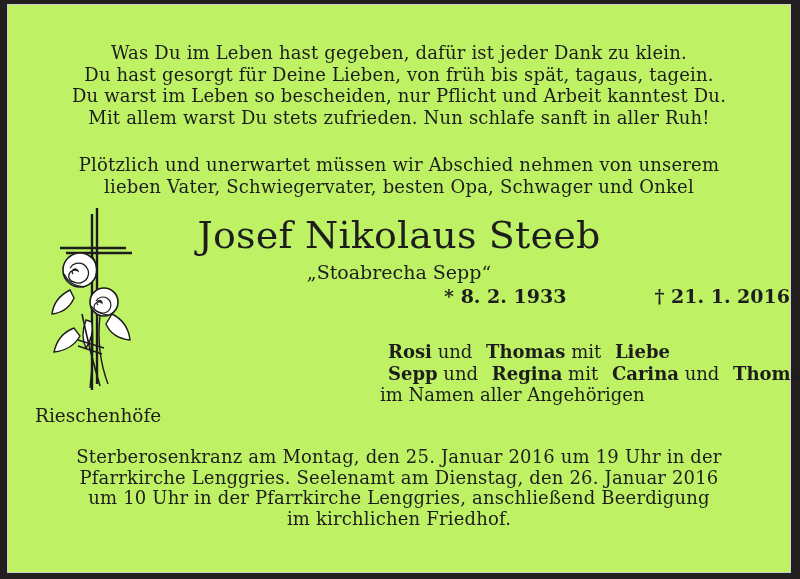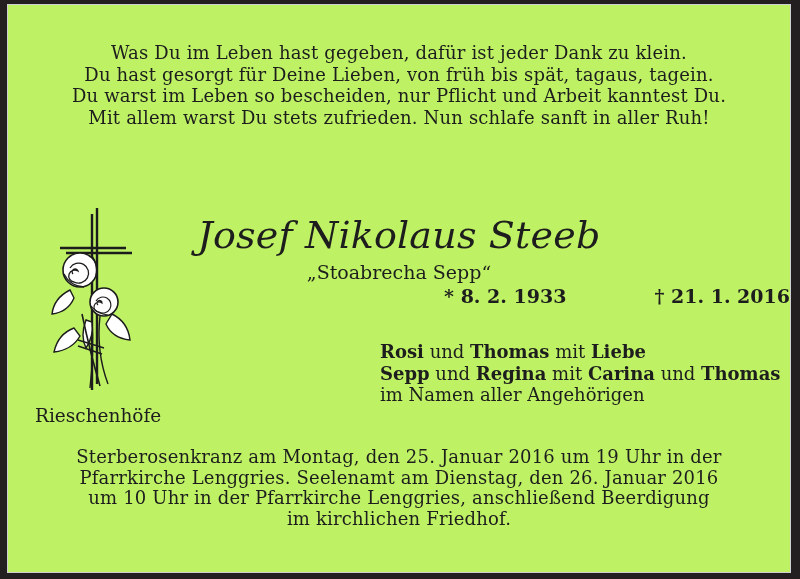--- a/index.html
+++ b/index.html
@@ -29,21 +29,20 @@
     top: 149px;
     font-size: 18px;
     line-height: 21.5px;
     letter-spacing: 0.01em;
   }
   .name {
     top: 207px;
     font-size: 38px;
     line-height: 46px;
     letter-spacing: 0.005em;
-    font-style: italic;
   }
   .nickname {
     top: 256px;
     font-size: 19px;
     line-height: 22px;
   }
   .dates {
     top: 280px;
     font-size: 19px;
     line-height: 22px;
@@ -54,21 +53,21 @@
   }
   .family {
     position: absolute;
     left: 372px;
     top: 336px;
     font-size: 18px;
     line-height: 21.5px;
     text-align: left;
     white-space: nowrap;
   }
-  .family .b { font-weight: bold; }
+  .family .b { font-weight: bold; margin-left: 8px; }
   .location {
     position: absolute;
     left: 27px;
     top: 400px;
     font-size: 18.5px;
     line-height: 22px;
     text-align: left;
   }
   .schedule {
     top: 442px;
@@ -89,20 +88,24 @@
 
 <div class="page">
 
   <div class="block poem">
     <div>Was Du im Leben hast gegeben, dafür ist jeder Dank zu klein.</div>
     <div>Du hast gesorgt für Deine Lieben, von früh bis spät, tagaus, tagein.</div>
     <div>Du warst im Leben so bescheiden, nur Pflicht und Arbeit kanntest Du.</div>
     <div>Mit allem warst Du stets zufrieden. Nun schlafe sanft in aller Ruh!</div>
   </div>
 
+  <div class="block intro">
+    <div>Plötzlich und unerwartet müssen wir Abschied nehmen von unserem</div>
+    <div>lieben Vater, Schwiegervater, besten Opa, Schwager und Onkel</div>
+  </div>
 
   <svg class="emblem" viewBox="0 0 112 196" xmlns="http://www.w3.org/2000/svg">
     <g stroke="#1c1c1c" fill="none">
 
       <line x1="57" y1="6" x2="57" y2="182" stroke-width="2.4"></line>
       <line x1="52" y1="12" x2="52" y2="188" stroke-width="2.4"></line>
       <line x1="20" y1="46" x2="86" y2="46" stroke-width="2.4"></line>
       <line x1="26" y1="51" x2="92" y2="51" stroke-width="2.4"></line>
 
       <path d="M30 88 Q14 96 12 112 Q28 110 34 96 Z" fill="#ffffff" stroke-width="1.4"></path>

